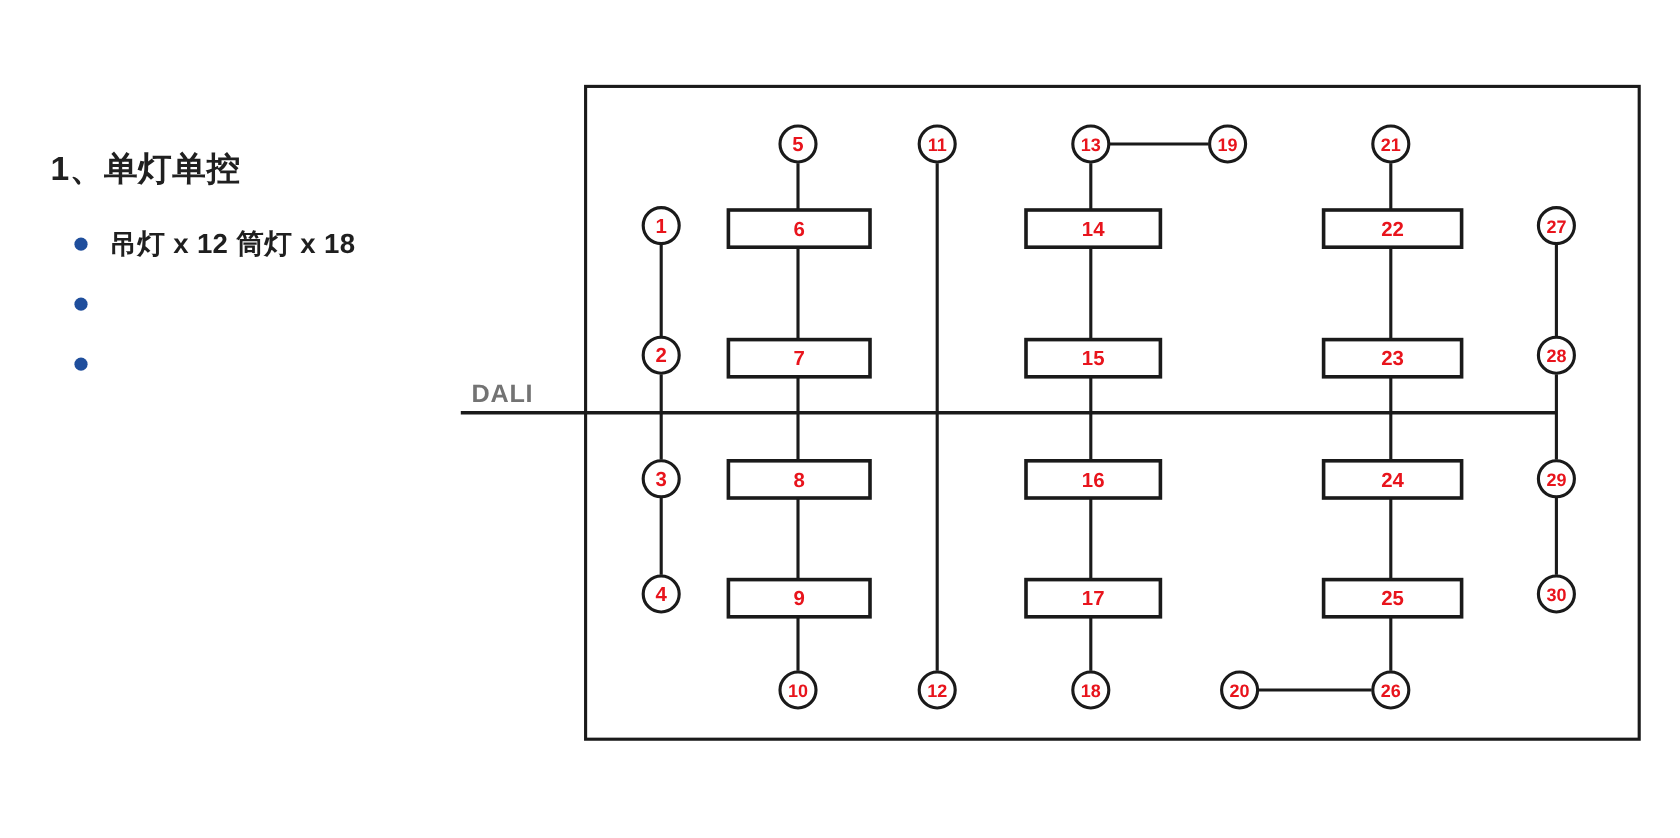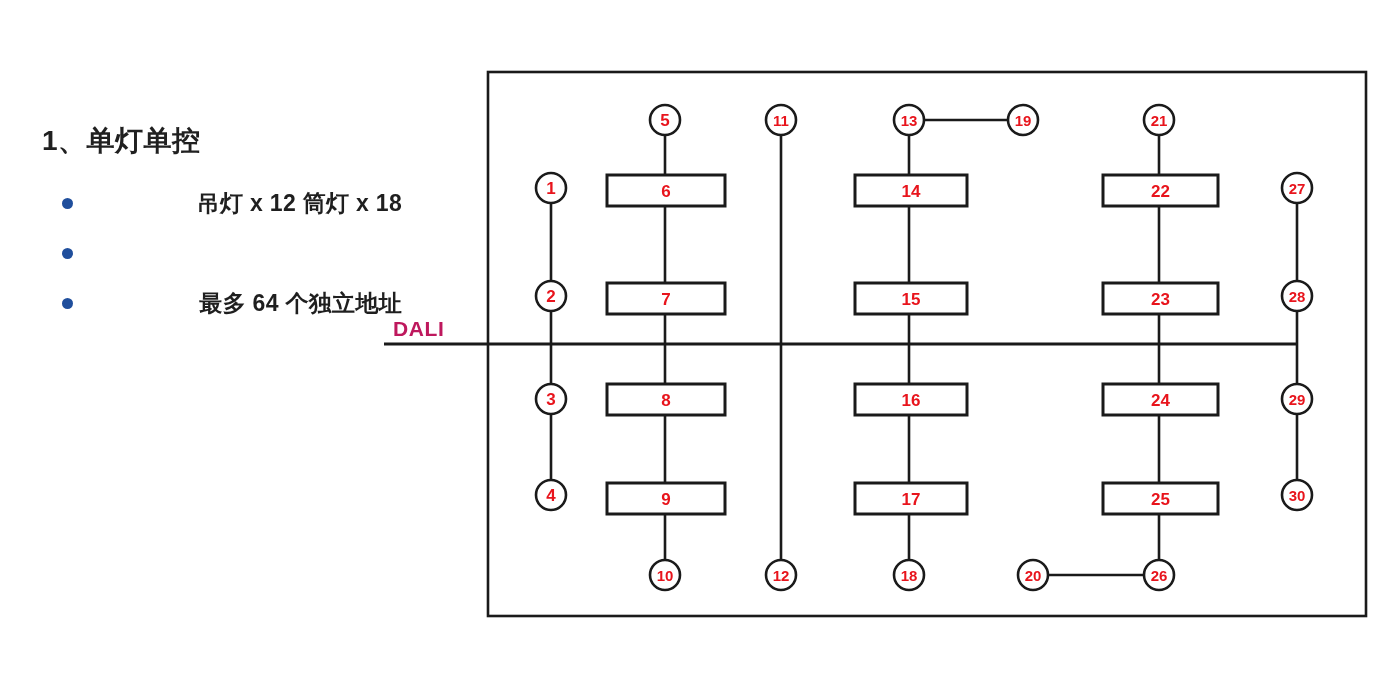--- a/index.html
+++ b/index.html
@@ -38,21 +38,20 @@
     position: absolute;
     left: 62px;
     top: 178px;
     width: 340px;
   }
   .bullet-row {
     position: relative;
     height: 50px;
     display: flex;
     align-items: center;
-    justify-content: space-between;
   }
   .bullet-dot {
     width: 11px;
     height: 11px;
     border-radius: 50%;
     background: #1f4e9c;
     flex: 0 0 auto;
     margin-right: 18px;
   }
   .bullet-text {
@@ -72,21 +71,21 @@
     height: 698px;
   }
   #diagram svg { display: block; }
 
   #dali-label {
     position: absolute;
     left: 393px;
     top: 317px;
     font-size: 21px;
     font-weight: 700;
-    color: #be185d;
+    color: #737373;
     letter-spacing: 0.6px;
   }
 
   .node-label {
     font-family: "Liberation Sans", "DejaVu Sans", sans-serif;
     font-size: 17px;
     font-weight: 700;
     fill: #e8141c;
   }
   .node-label-sm {
@@ -106,21 +105,20 @@
   <div id="bullet-list">
     <div class="bullet-row">
       <span class="bullet-dot"></span>
       <span class="bullet-text">吊灯 x 12  筒灯 x 18</span>
     </div>
     <div class="bullet-row">
       <span class="bullet-dot"></span>
     </div>
     <div class="bullet-row">
       <span class="bullet-dot"></span>
-      <span class="bullet-text">最多 64 个独立地址</span>
     </div>
   </div>
 </div>
 
 <div id="diagram">
   <div id="dali-label">DALI</div>
   <svg id="diagram-svg" width="1400" height="698" viewBox="0 0 1400 698">
     <g id="g-outer-box">
         <rect x="488" y="72" width="878" height="544" class="outer-box"></rect>
       </g>

